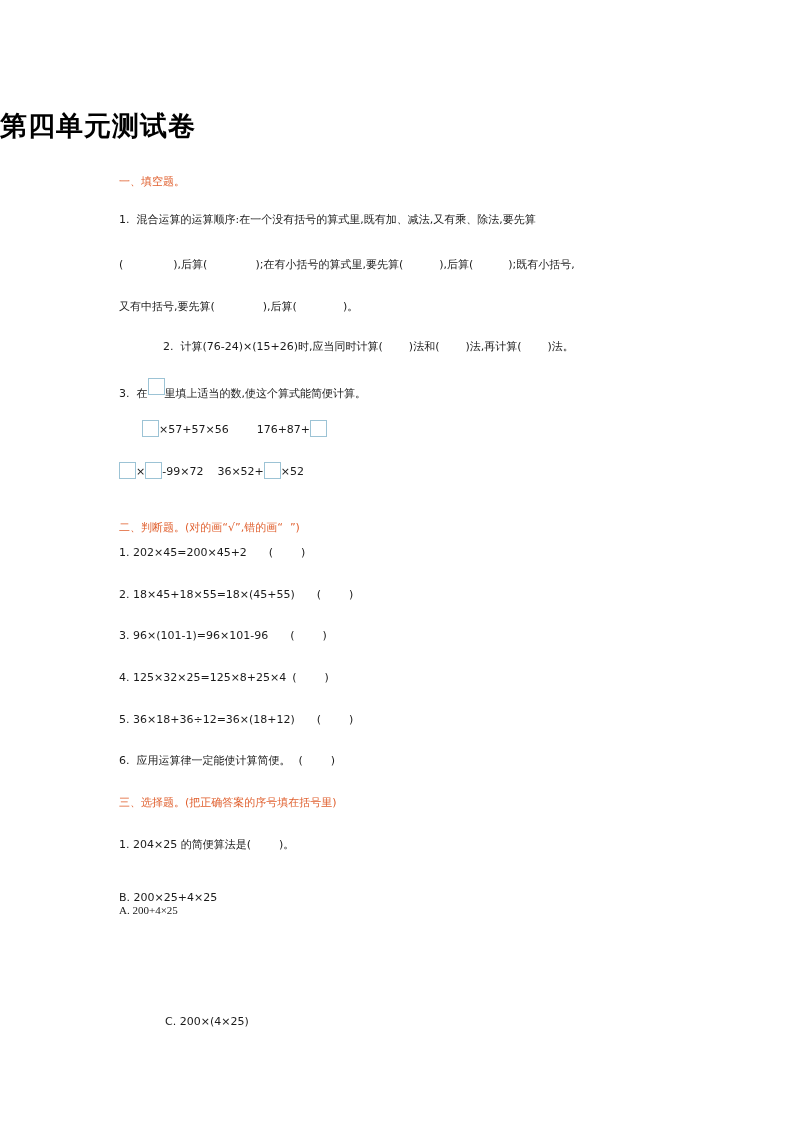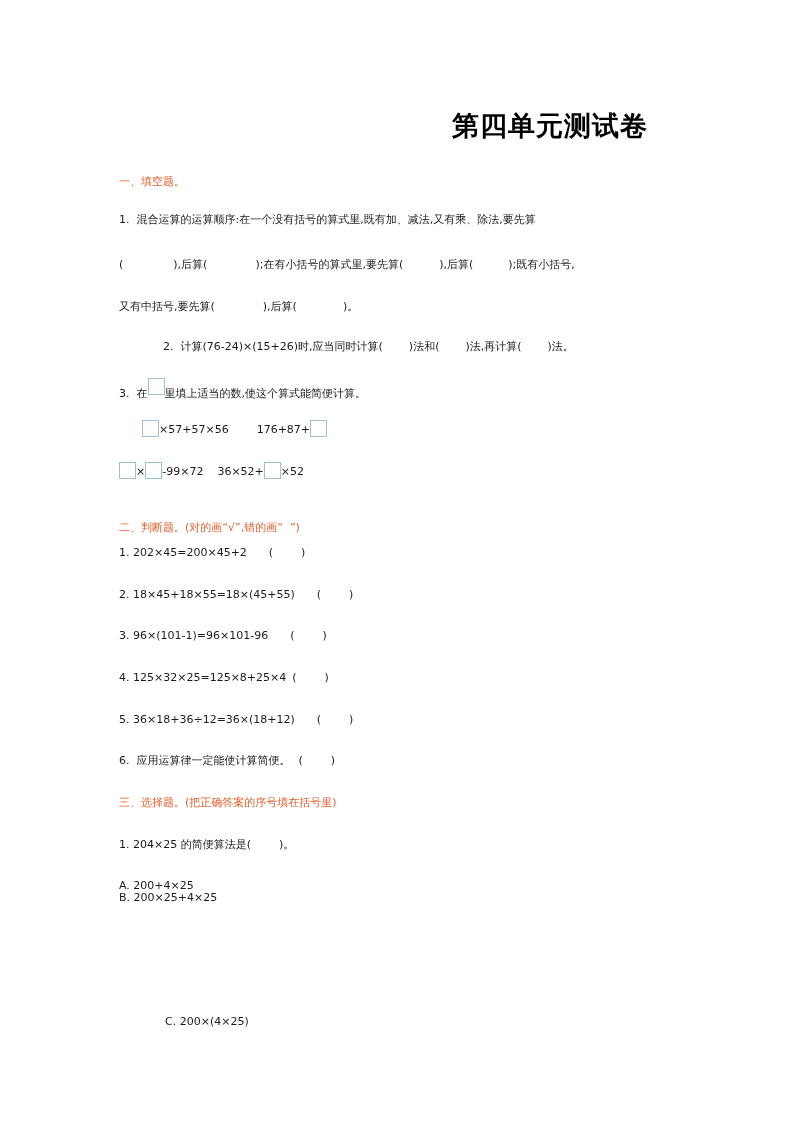--- a/index.html
+++ b/index.html
@@ -19,21 +19,21 @@
       position: absolute;
       left: 0; top: 0;
       width: 793px;
       height: 1122px;
     }
     .title {
       position: absolute;
       left: 0;
       width: 648px;
       top: 108px;
-      text-align: right;
+      text-align: left;
       font-size: 27px;
       font-weight: bold;
       letter-spacing: 1px;
       color: #000;
     }
     .line {
       position: absolute;
       left: 119px;
       font-size: 11px;
       line-height: 20px;
@@ -91,17 +91,17 @@
   <div class="line" style="top:668px;"><span>4. 125×32×25=125×8+25×4</span><span class="blank" style="width:6px"></span><span class="paren">(        )</span></div>
 
   <div class="line" style="top:710px;"><span>5. 36×18+36÷12=36×(18+12)</span><span class="blank" style="width:22px"></span><span class="paren">(        )</span></div>
 
   <div class="line" style="top:751px;"><span>6.  应用运算律一定能使计算简便。</span><span class="blank" style="width:8px"></span><span class="paren">(        )</span></div>
 
   <div class="line section" style="top:793px;">三、选择题。(把正确答案的序号填在括号里)</div>
 
   <div class="line" style="top:835px;">1. 204×25 的简便算法是(        )。</div>
 
-  <div class="line" style="top:876px;">A. 200+4×25</div>
+  <div class="line" style="top:900px;font-family:Liberation Serif, serif;">A. 200+4×25</div>
   <div class="line" style="top:888px;text-align:center;">B. 200×25+4×25</div>
   <div class="line" style="top:1012px;margin-left:46px;">C. 200×(4×25)</div>
 
 </div>
 
 </body></html>

